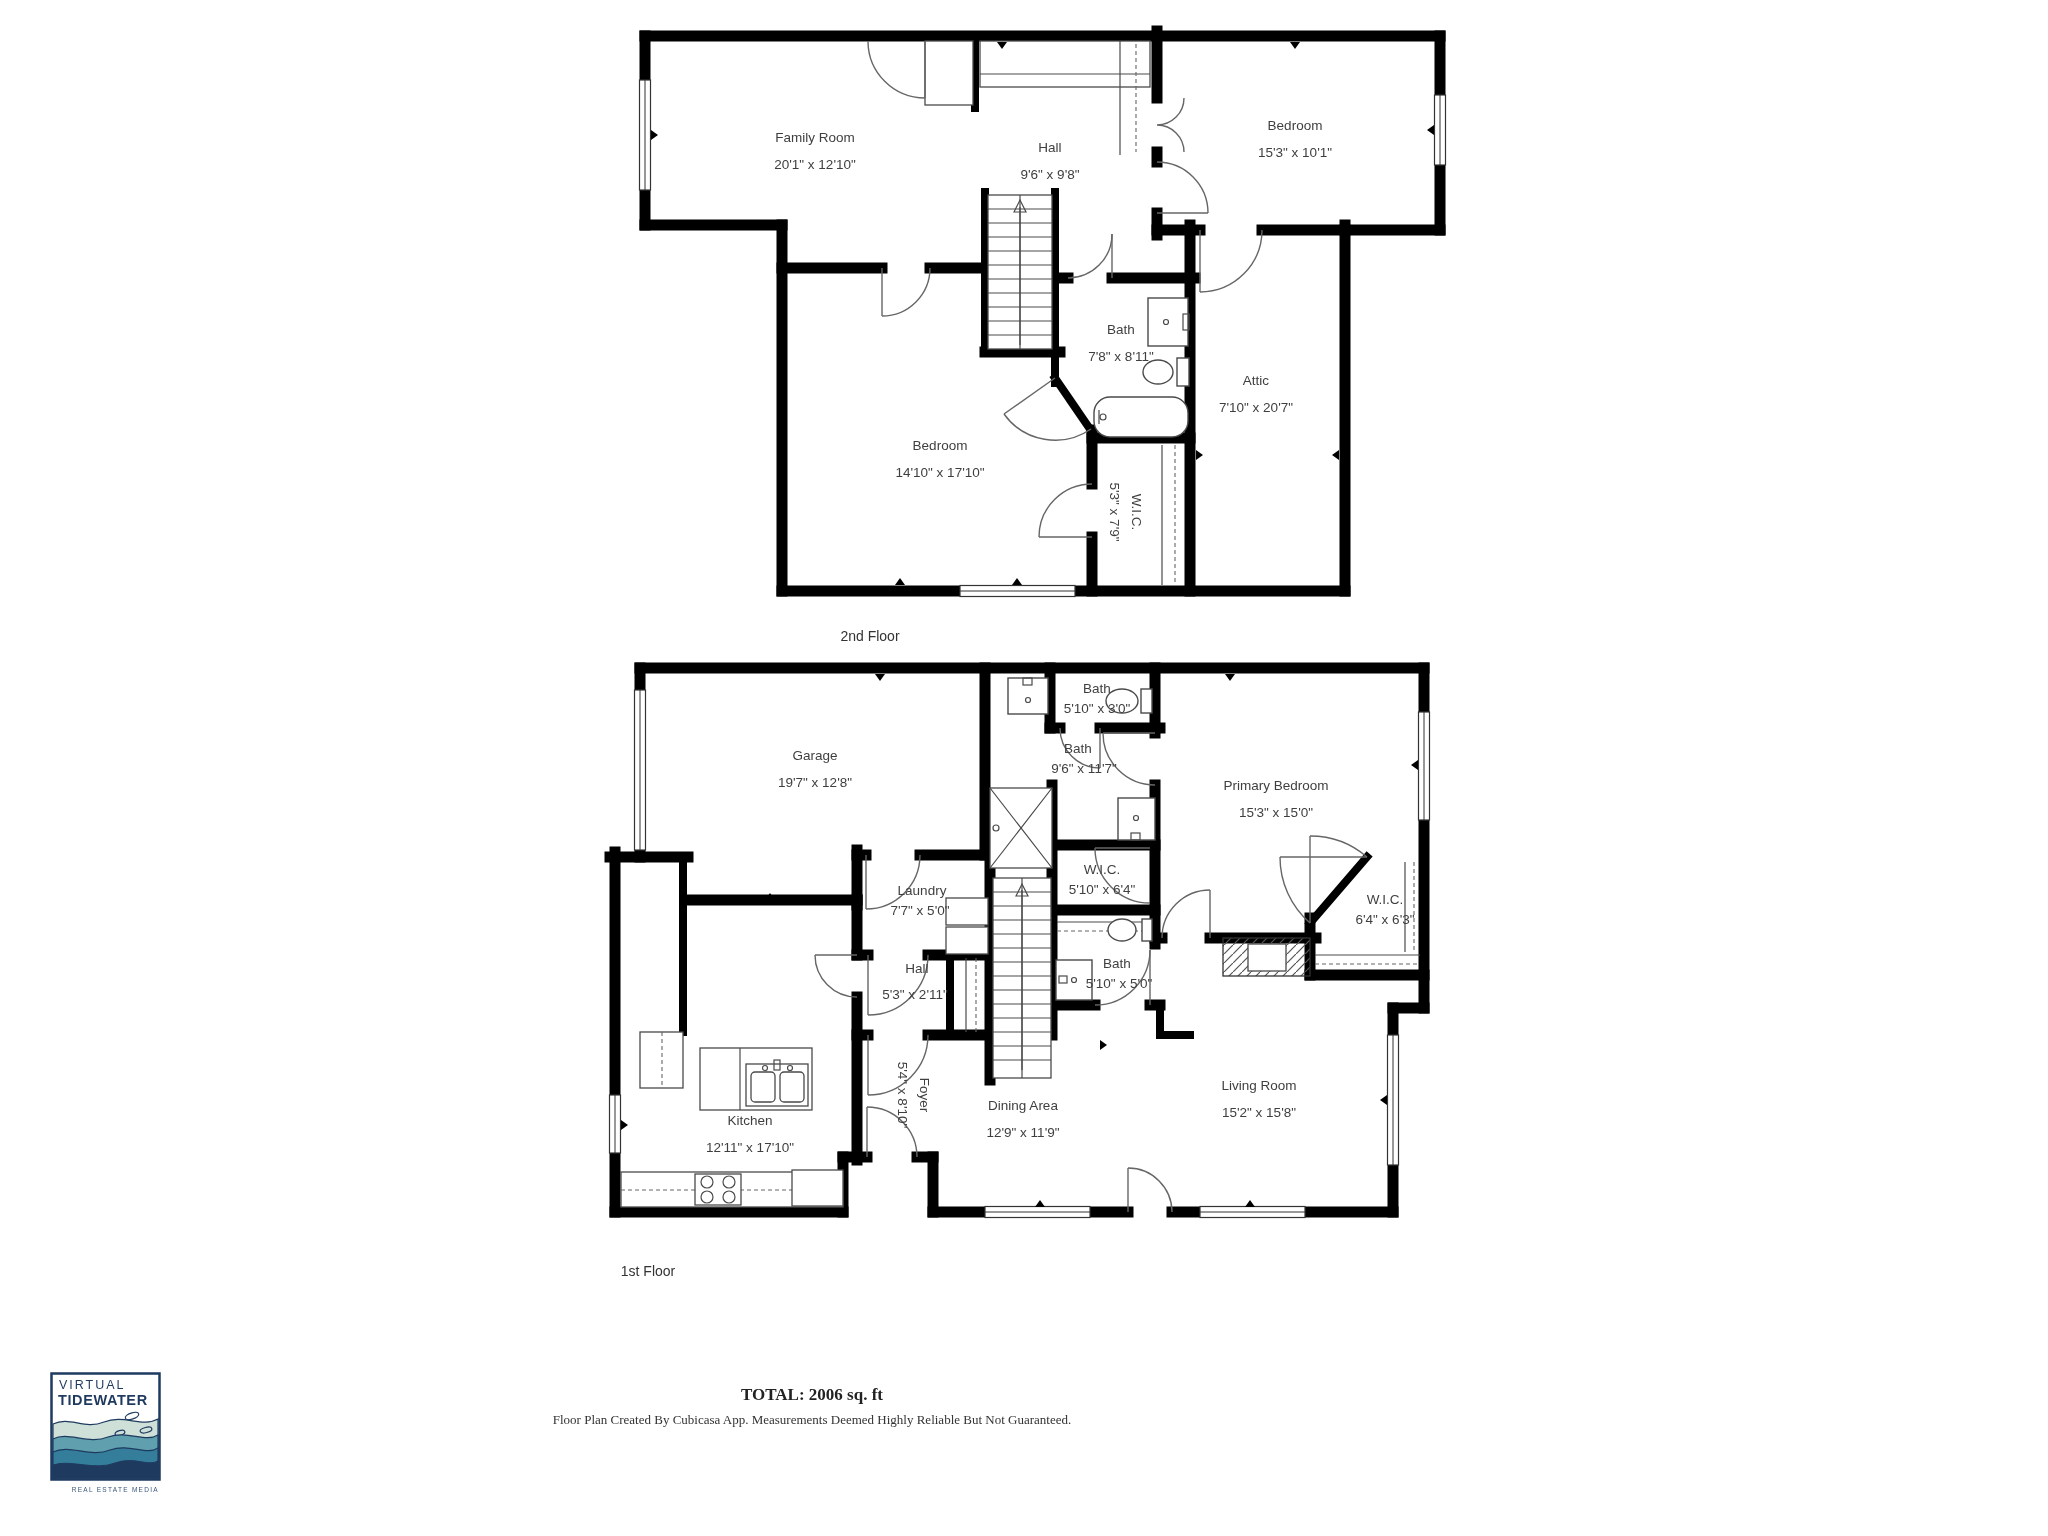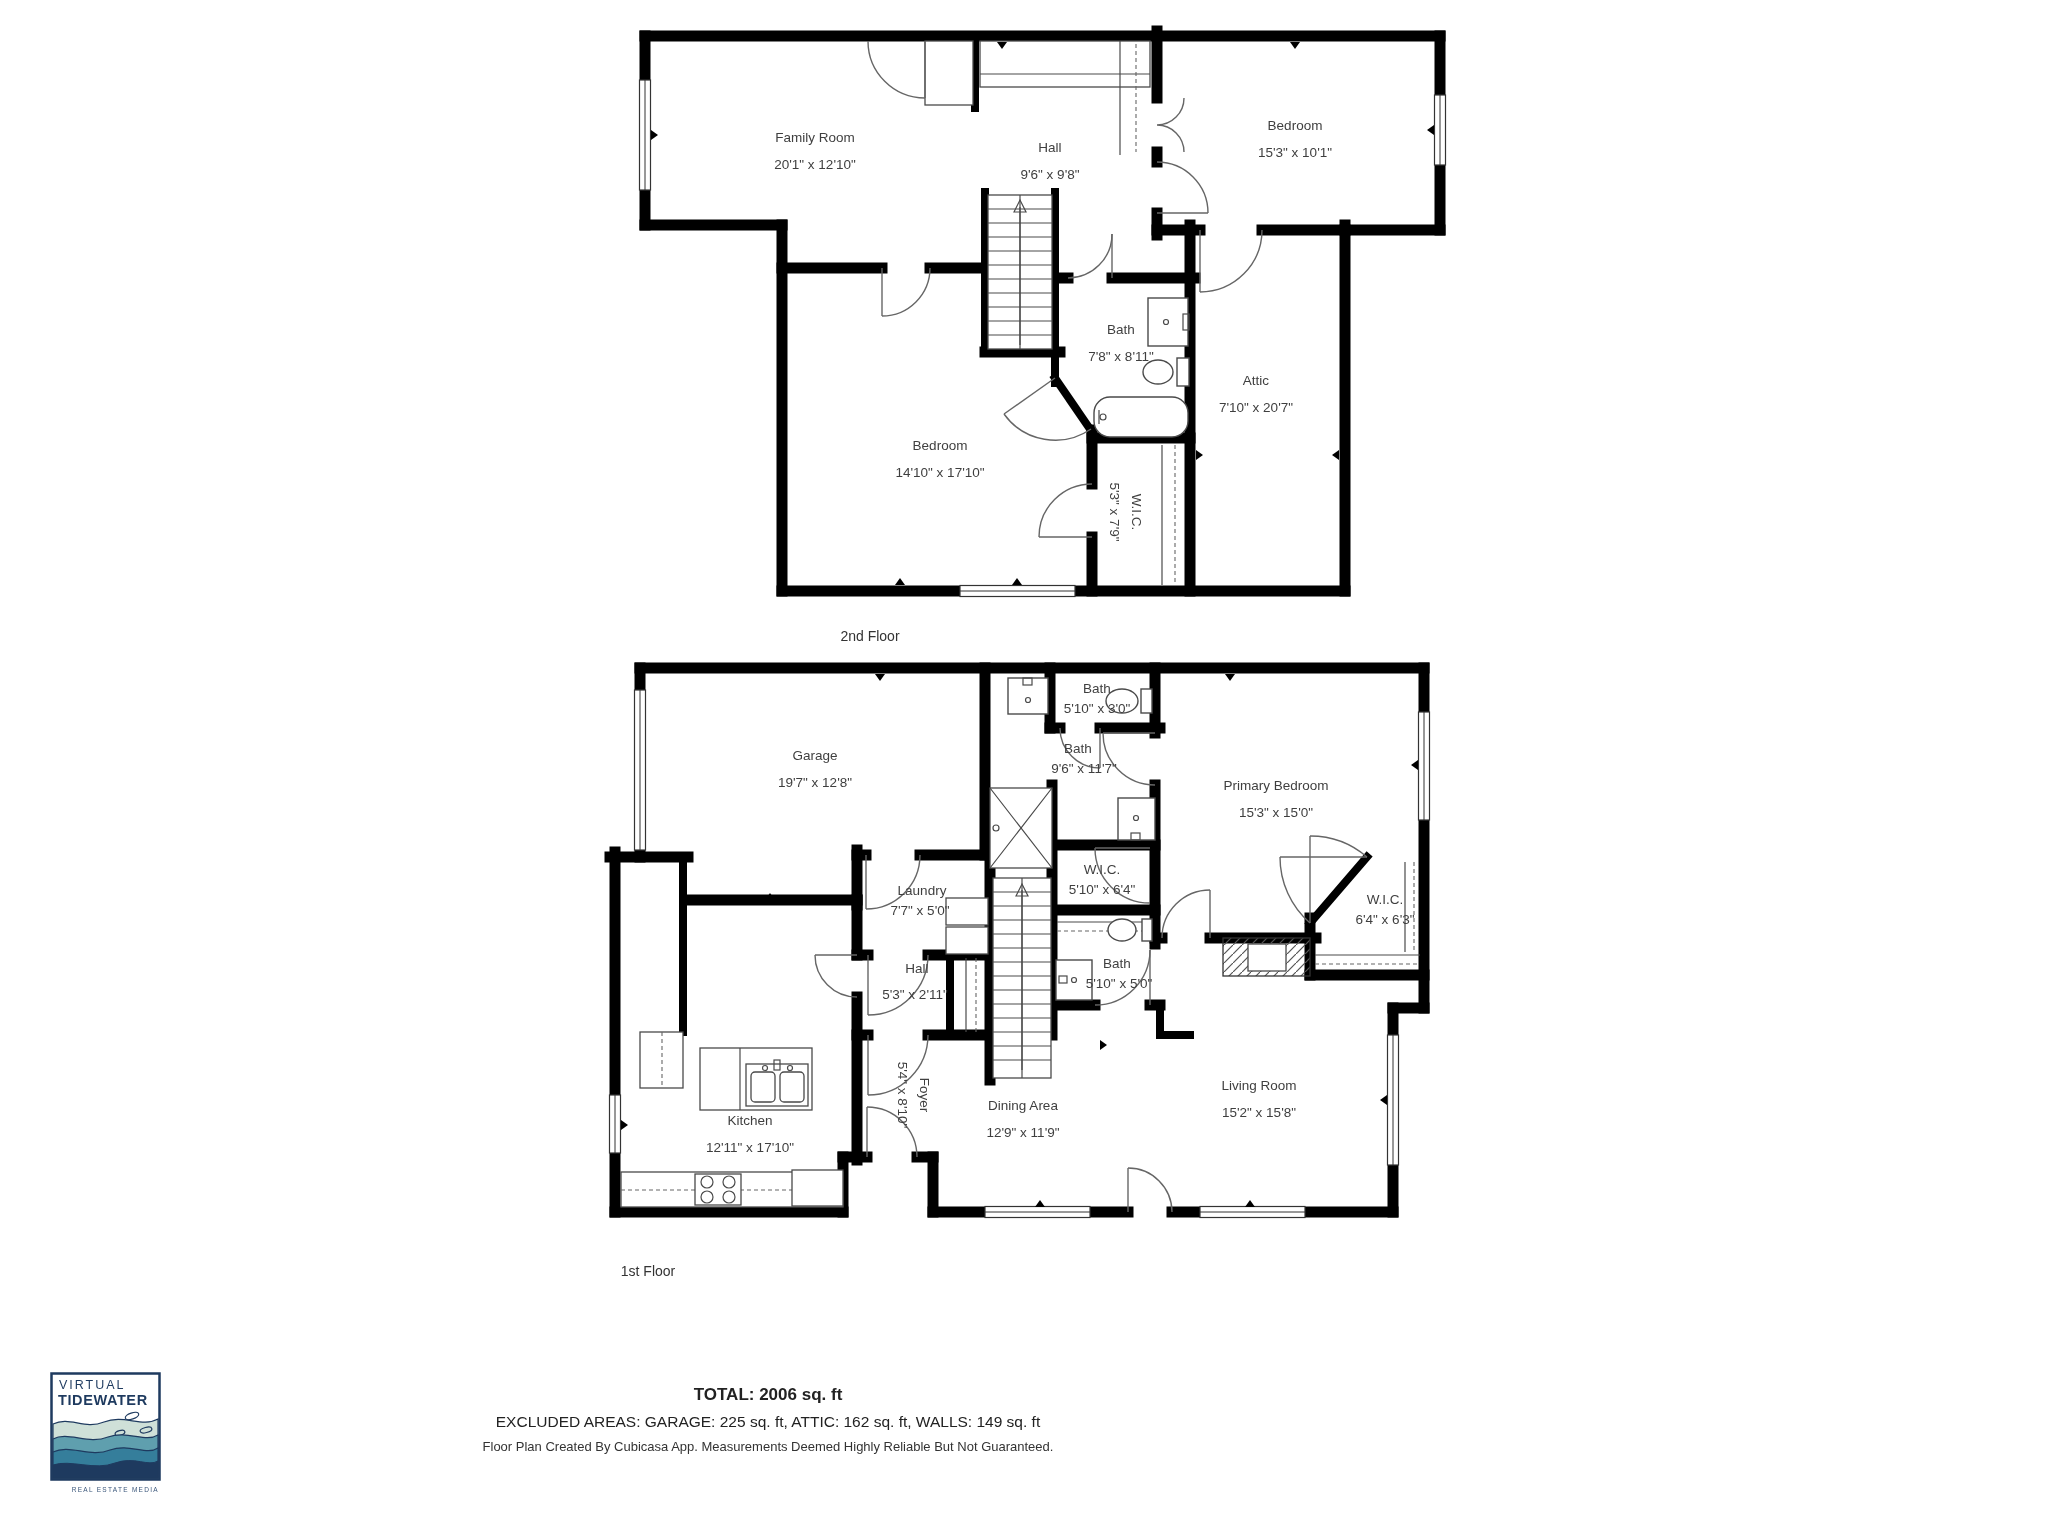--- a/index.html
+++ b/index.html
@@ -11,21 +11,21 @@
   .thinl{stroke:#4a4a4a;stroke-width:1.2;fill:none;}
   .dash{stroke:#666;stroke-width:1.1;fill:none;stroke-dasharray:4 3;}
   .arc{stroke:#666;stroke-width:1.4;fill:none;}
   .leaf{stroke:#666;stroke-width:1.4;fill:none;}
   .win{fill:#fff;stroke:#333;stroke-width:1.2;}
   .winl{stroke:#333;stroke-width:1;fill:none;}
   .fix{stroke:#4a4a4a;stroke-width:1.4;fill:#fff;}
   .tick{fill:#000;}
   .rname,.rdim{font-family:"Liberation Sans",sans-serif;font-size:13.5px;fill:#3f3f3f;text-anchor:middle;}
   .caption{font-family:"Liberation Sans",sans-serif;font-size:14px;fill:#333;text-anchor:middle;}
-  .summary{position:absolute;left:768px;top:1382px;transform:translateX(-50%);width:1000px;text-align:center;color:#222;}
+  .summary{position:absolute;left:812px;top:1382px;transform:translateX(-50%);width:1000px;text-align:center;color:#222;font-family:Liberation Serif, serif;}
   .summary .total{font-size:17px;font-weight:bold;line-height:26px;}
   .summary .line{font-size:15.5px;line-height:27px;}
   .summary .disclaimer{font-size:13px;margin-top:4px;color:#333;}
   #logo{position:absolute;left:50px;top:1372px;}
   .logo-line1{font-size:12.5px;letter-spacing:2px;fill:#1e3a5f;}
   .logo-line2{font-size:14.5px;font-weight:bold;letter-spacing:0.6px;fill:#1e3a5f;}
   .logo-tag{font-size:6.5px;letter-spacing:1.3px;fill:#3a567a;}
 </style>
 </head>
 <body>
@@ -400,21 +400,20 @@
     <g>
       <text class="rname" x="1259" y="1090">Living Room</text>
       <text class="rdim" x="1259" y="1117">15'2" x 15'8"</text>
     </g>
     <text class="caption" x="648" y="1276">1st Floor</text>
   </g>
 </svg>
 
 <div class="summary">
   <div class="total">TOTAL: 2006 sq. ft</div>
-  <div class="line">EXCLUDED AREAS: GARAGE: 225 sq. ft, ATTIC: 162 sq. ft, WALLS: 149 sq. ft</div>
   <div class="disclaimer">Floor Plan Created By Cubicasa App. Measurements Deemed Highly Reliable But Not Guaranteed.</div>
 </div>
 
 <div id="logo">
   <svg width="112" height="128" viewBox="0 0 112 128">
     <rect x="1.5" y="1.5" width="108" height="106" fill="#ffffff" stroke="#1e3a5f" stroke-width="2.5"></rect>
     <text class="logo-line1" x="9" y="17">VIRTUAL</text>
     <text class="logo-line2" x="8" y="33">TIDEWATER</text>
     <g>
       <path d="M3,52 C 20,44 34,58 54,50 C 74,42 92,56 108,47 L108,106 L3,106 Z" fill="#cfe0d8" stroke="#1e3a5f" stroke-width="1.2"></path>

